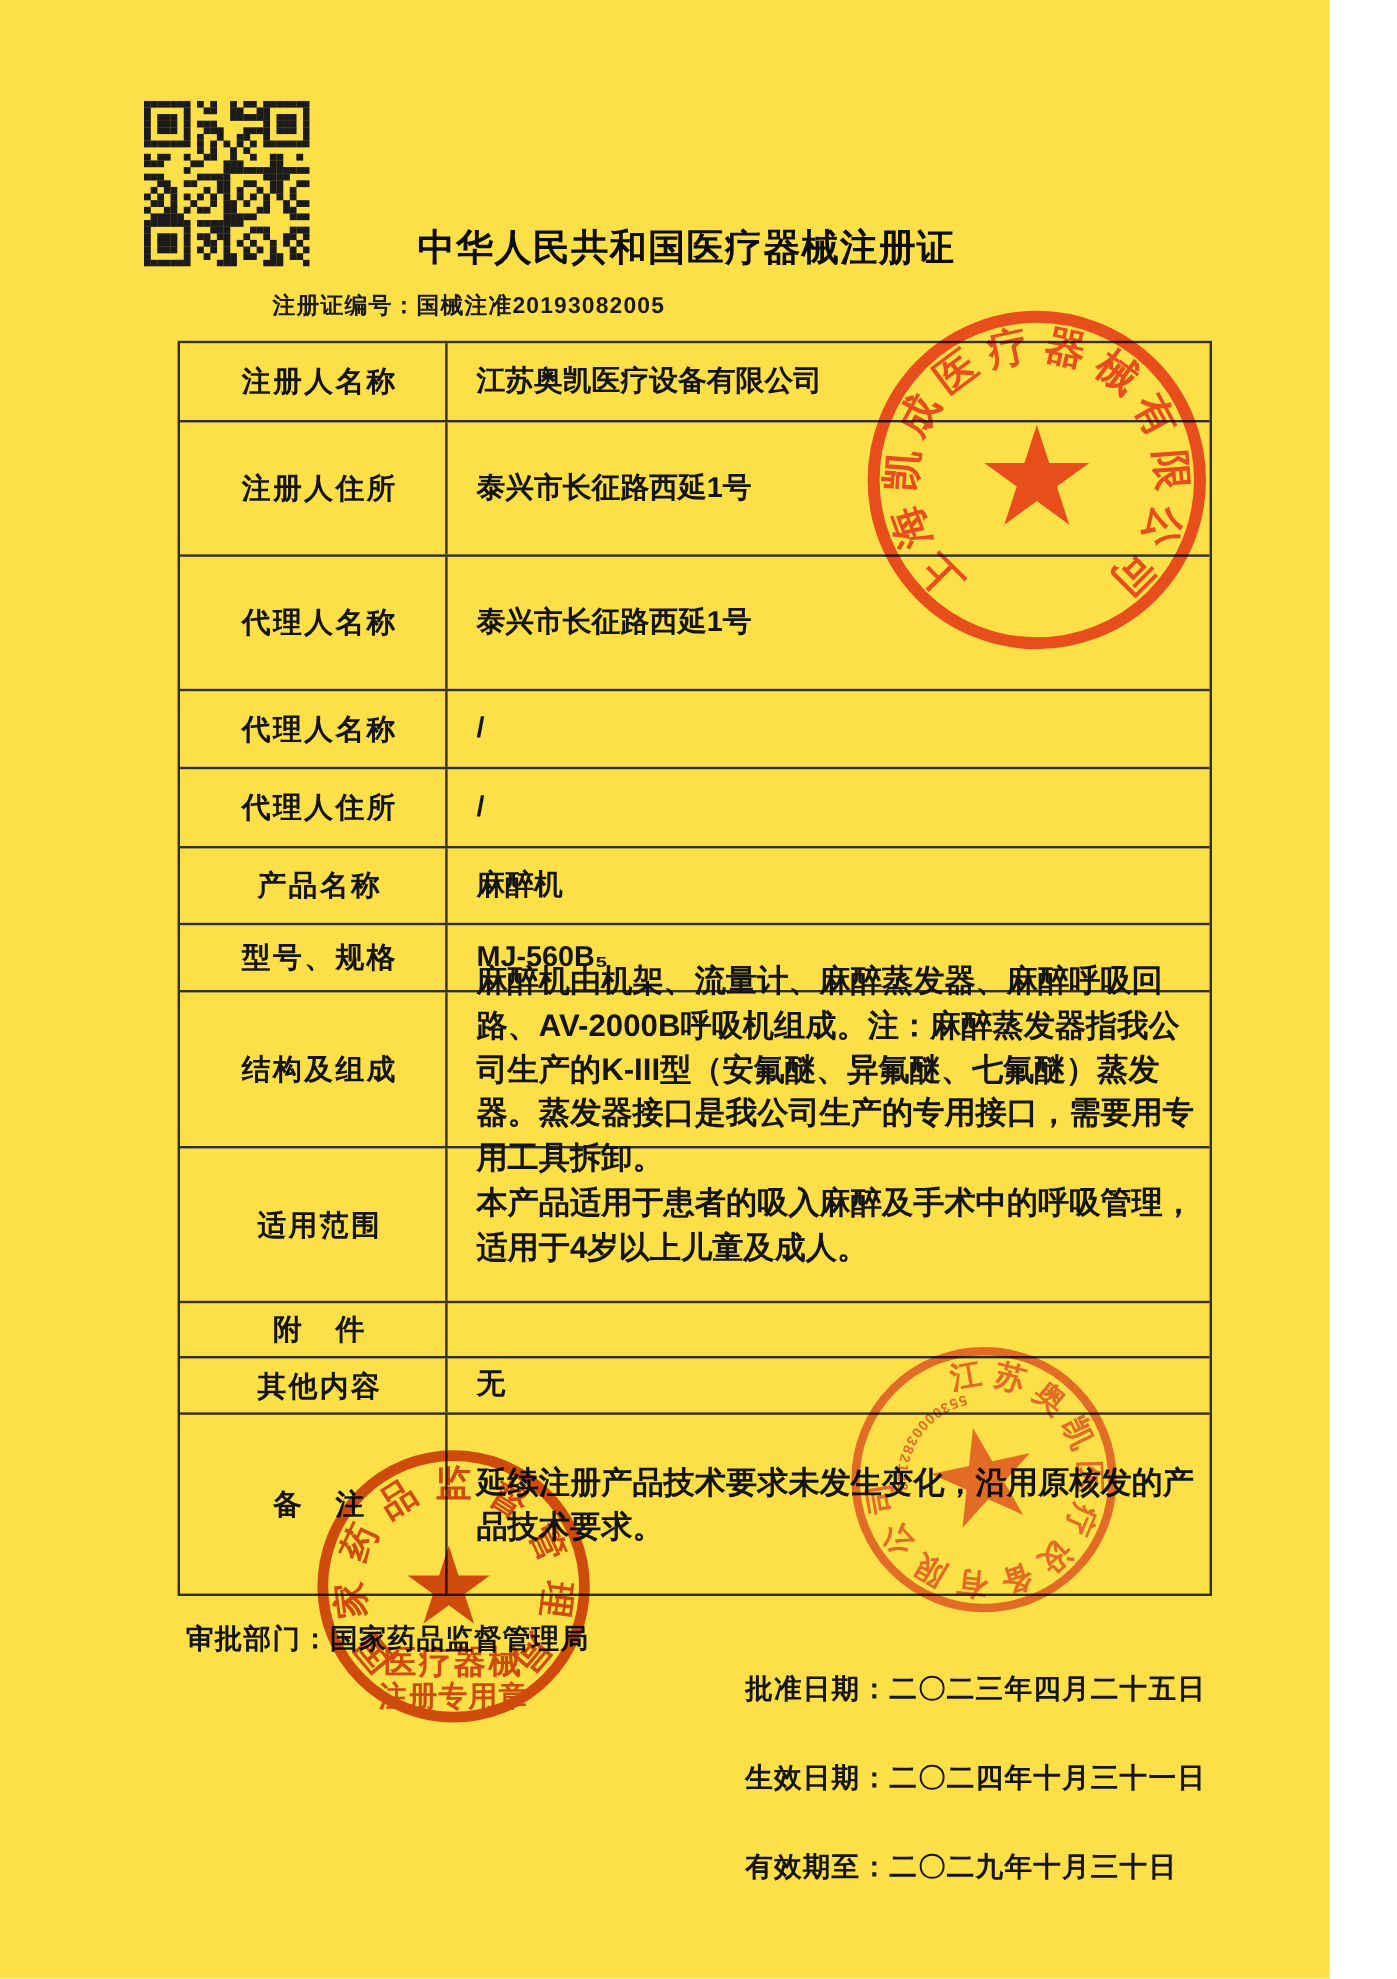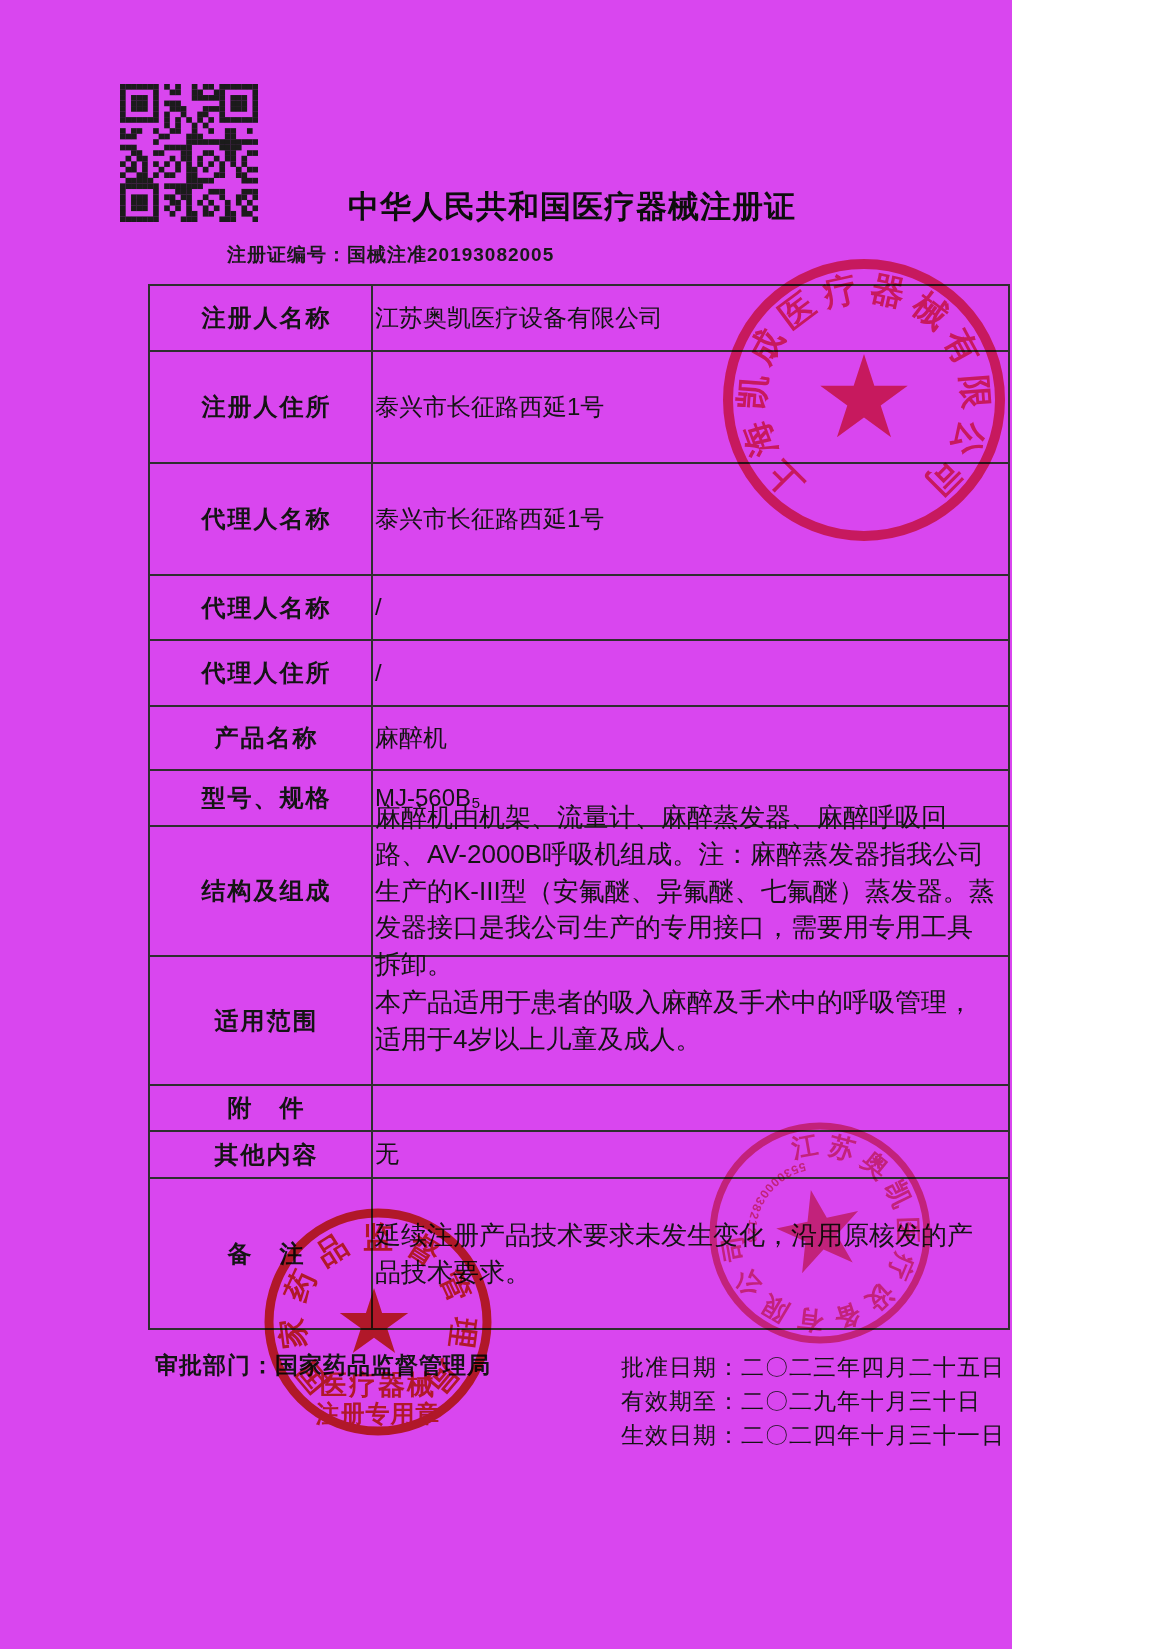--- a/index.html
+++ b/index.html
@@ -1,17 +1,17 @@
 <!DOCTYPE html>
 <html><head>
 <meta charset="utf-8">
 <style>
   html,body{margin:0;padding:0;background:#ffffff;}
   .page{
-    position:relative;width:1012px;height:1649px;background:#d946ef;overflow:hidden;
+    position:relative;width:1108px;height:1649px;background:#fde047;overflow:hidden;
     font-family:"Liberation Sans",sans-serif;color:#141414;
   }
   .qr{position:absolute;left:120px;top:84px;width:138px;height:138px;}
   .title{
     position:absolute;left:348px;top:186px;font-size:31px;font-weight:700;
     letter-spacing:1px;color:#0d0d0d;white-space:nowrap;
   }
   .regno{
     position:absolute;left:191px;top:242px;font-size:19px;font-weight:700;
     letter-spacing:1px;white-space:nowrap;color:#1a1a1a;margin-left:36px;
@@ -22,34 +22,34 @@
   }
   .row{display:flex;box-sizing:border-box;}
   .row + .row{border-top:2px solid #2f2f2f;}
   .cell-label{
     width:211px;min-width:211px;border-right:2px solid #2f2f2f;box-sizing:border-box;
     display:flex;align-items:center;justify-content:center;text-align:center;
     font-size:24px;font-weight:700;letter-spacing:2px;margin-left:12px;
   }
   .cell-value{
     flex:1;display:flex;align-items:center;box-sizing:border-box;
-    padding:6px 10px 6px 2px;font-size:24px;font-weight:400;line-height:1.42;
+    padding:6px 10px 6px 24px;font-size:24px;font-weight:700;line-height:1.42;
   }
   .cell-value.longtext{font-size:26px;}
   .watermark{
     position:absolute;left:446px;top:574px;z-index:6;
     font-size:93px;font-weight:700;letter-spacing:2px;color:#2d2d2d;
     white-space:nowrap;opacity:.95;
   }
   .approval{
     position:absolute;left:155px;top:1350px;font-size:23px;font-weight:700;
     letter-spacing:1px;white-space:nowrap;z-index:1;
   }
   .dates{position:absolute;left:621px;top:1352px;z-index:1;}
-  .date-line{font-size:23px;font-weight:400;letter-spacing:1px;height:34px;white-space:nowrap;}
+  .date-line{font-size:23px;font-weight:700;letter-spacing:1px;height:34px;white-space:nowrap;margin-top:40px;}
   .stamp{position:absolute;mix-blend-mode:multiply;pointer-events:none;}
   .stamp-tr{left:719px;top:255px;width:290px;height:290px;opacity:.88;z-index:4;}
   .stamp-bl{left:261px;top:1205px;width:234px;height:234px;opacity:.92;z-index:4;}
   .stamp-br{left:706px;top:1119px;width:228px;height:228px;opacity:.78;z-index:4;}
   .stamp svg{width:100%;height:100%;}
   .stamp text{font-family:"Liberation Sans",sans-serif;font-weight:700;}
 </style>
 </head>
 <body>
 
@@ -429,24 +429,24 @@
 
   <div class="approval">
     <span>审批部门：</span><span>国家药品监督管理局</span>
   </div>
 
   <div class="dates">
     <div class="date-line">
       <span>批准日期：</span><span>二〇二三年四月二十五日</span>
     </div>
     <div class="date-line">
+      <span>生效日期：</span><span>二〇二四年十月三十一日</span>
+    </div>
+    <div class="date-line">
       <span>有效期至：</span><span>二〇二九年十月三十日</span>
-    </div>
-    <div class="date-line">
-      <span>生效日期：</span><span>二〇二四年十月三十一日</span>
     </div>
   </div>
 
   <div class="stamp stamp-tr">
     <svg viewBox="-145 -145 290 290">
       <g fill="#e8414e">
         <circle cx="0" cy="0" r="136" fill="none" stroke="#e8414e" stroke-width="10"></circle>
         <g>
             <text transform="rotate(-135) translate(0 -112)" text-anchor="middle" dominant-baseline="central" font-size="34">上</text>
             <text transform="rotate(-110.45454545454545) translate(0 -112)" text-anchor="middle" dominant-baseline="central" font-size="34">海</text>

